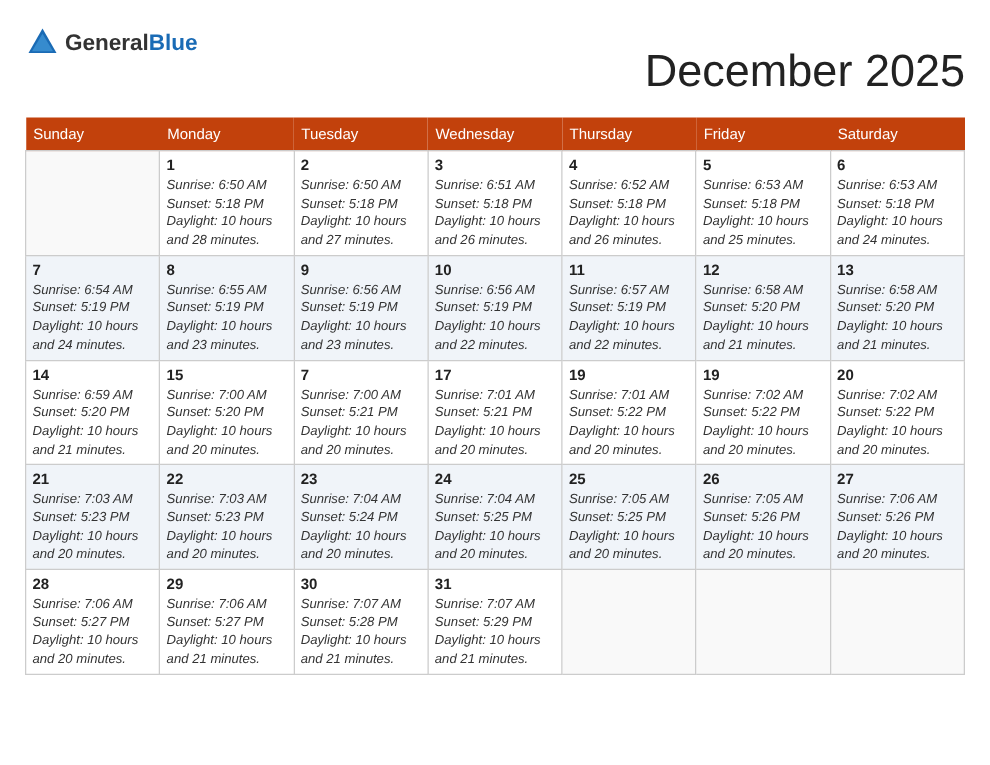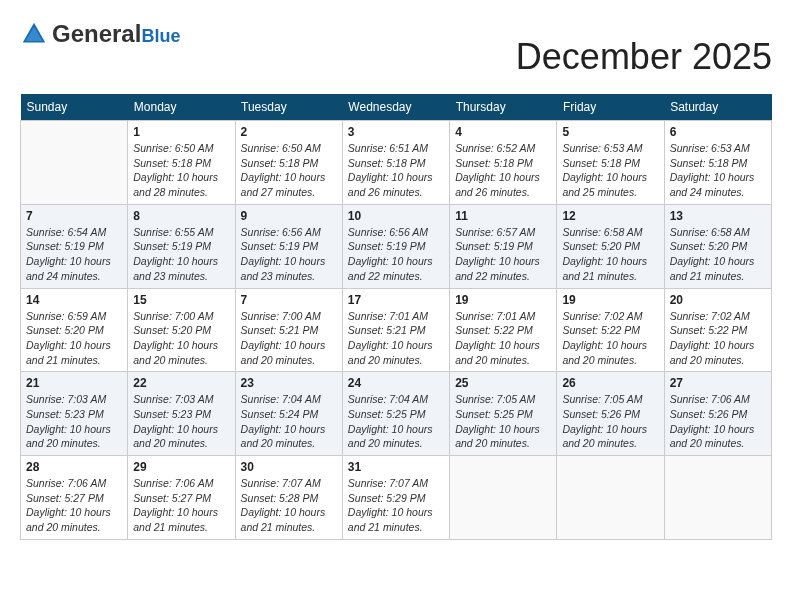--- a/index.html
+++ b/index.html
@@ -15,21 +15,21 @@
       justify-content: space-between;
       align-items: flex-start;
       margin-bottom: 16px;
     }
     .logo {
       display: flex;
       align-items: center;
       gap: 4px;
     }
     .logo-text-general {
-      font-size: 24px;
+      font-size: 18px;
       font-weight: bold;
       color: #333;
     }
     .logo-text-blue {
       font-size: 18px;
       font-weight: bold;
       color: #1a6bb5;
       margin-top: 46px;
     }
     .logo-icon {
@@ -48,21 +48,21 @@
     .location-title {
       font-size: 16px;
       color: #555;
     }
     .calendar-table {
       width: 100%;
       border-collapse: collapse;
       font-size: 11px;
     }
     .calendar-table th {
-      background-color: #0c4a6e;
+      background-color: #c2410c;
       color: #fff;
       text-align: left;
       padding: 6px 6px;
       font-size: 12px;
       font-weight: normal;
     }
     .calendar-table td {
       border: 1px solid #ccc;
       vertical-align: top;
       padding: 4px 5px;

